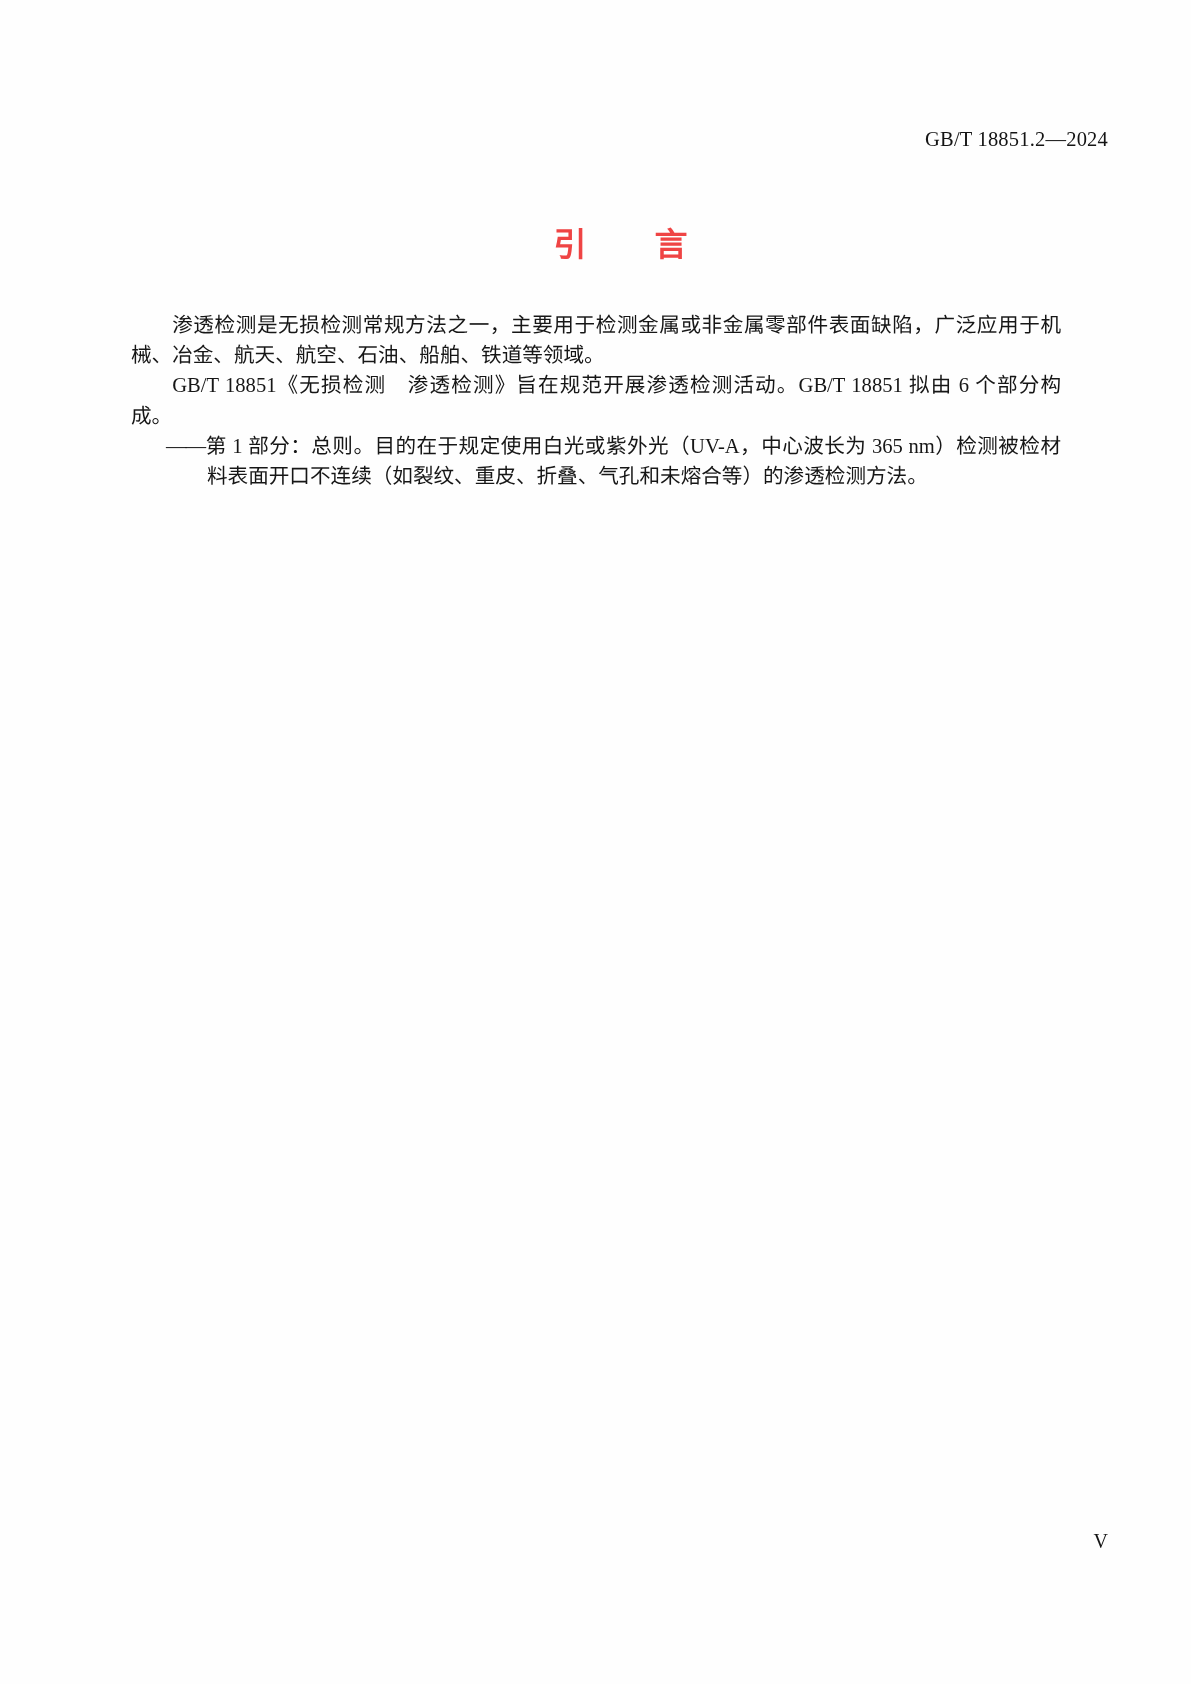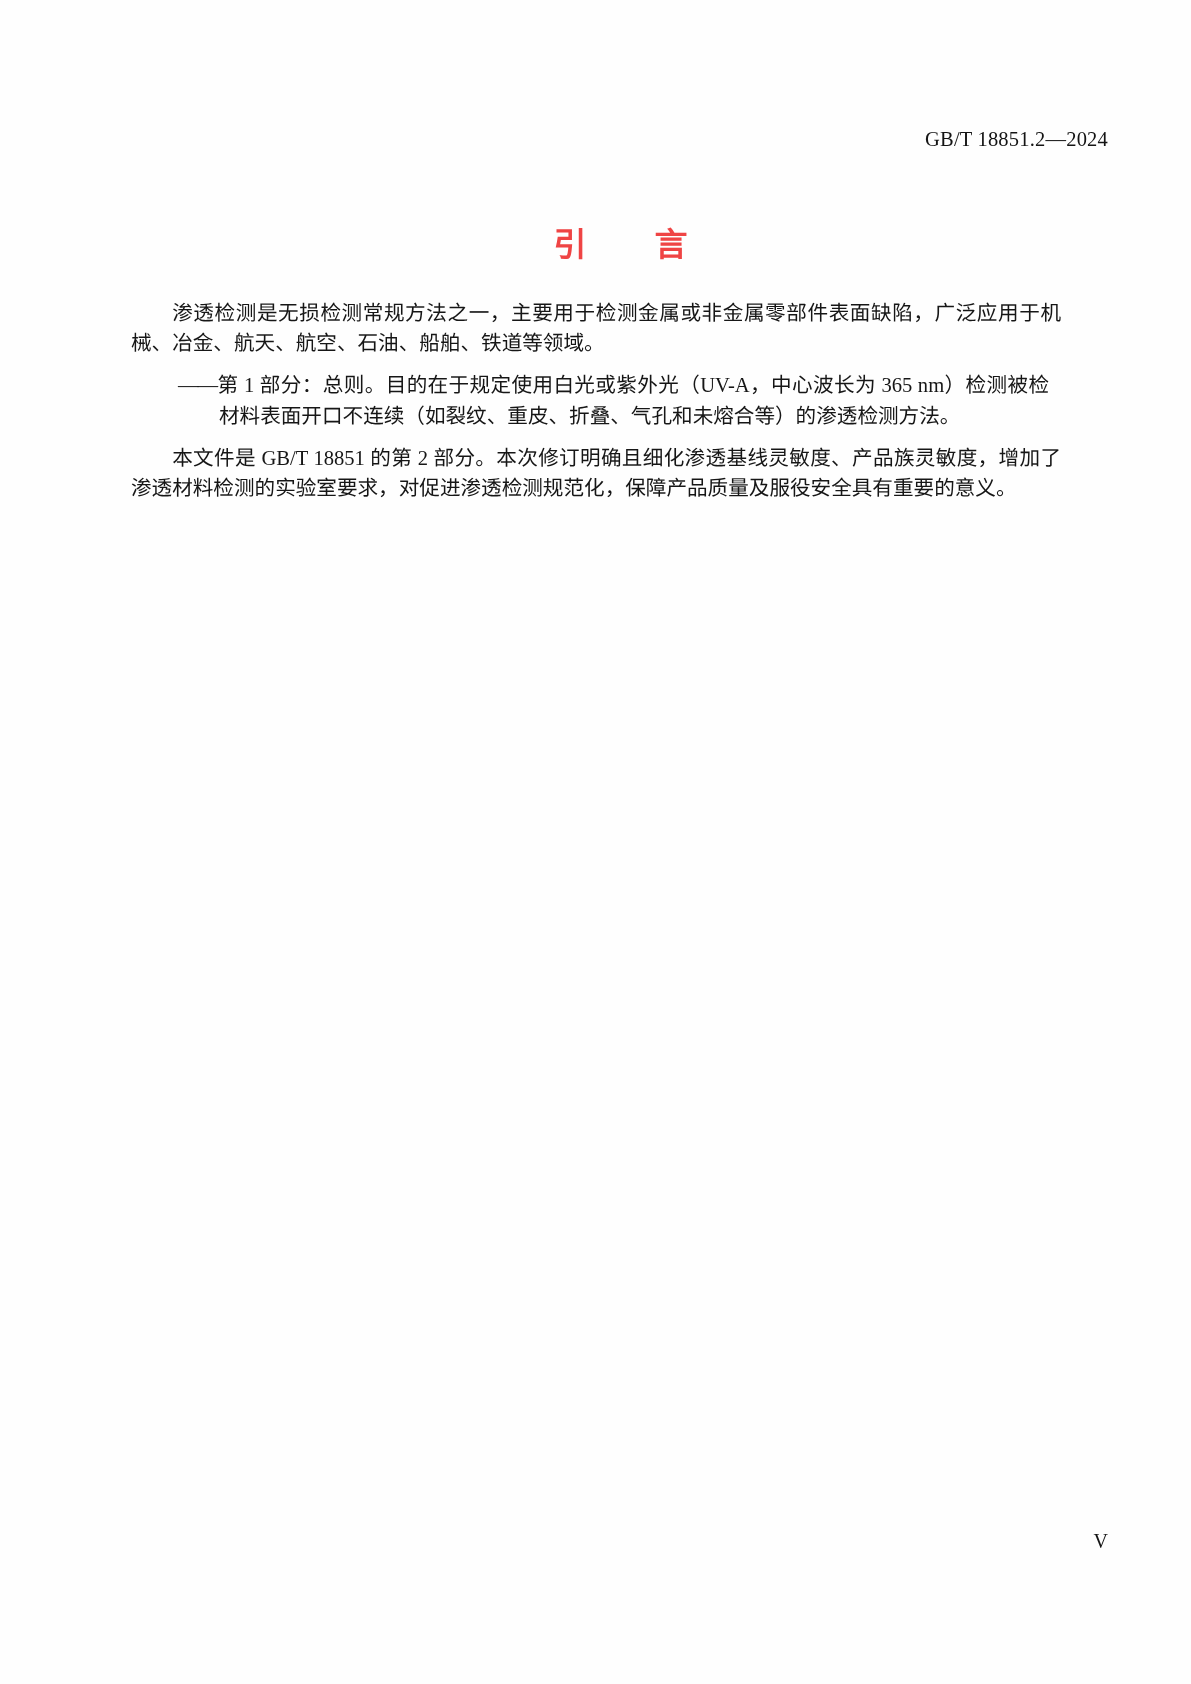--- a/index.html
+++ b/index.html
@@ -48,39 +48,39 @@
     letter-spacing: 2px;
     color: #ef4444;
   }
   .section-title .gap {
     display: inline-block;
     width: 66px;
   }
   
   .body-block {
     position: absolute;
-    top: 298px;
+    top: 310px;
     left: 131px;
     width: 930px;
   }
   p.para {
     margin: 0;
     font-size: 20.6px;
     line-height: 30.2px;
     text-align: justify;
     text-justify: inter-ideograph;
     color: #161616;
     font-family: "Liberation Serif", "DejaVu Serif", serif;
   }
   p.para.indent {
     text-indent: 2em;
   }
   
   .dash-item {
-    margin: 12px;
+    margin: 0;
     font-size: 20.6px;
     line-height: 30.2px;
     text-align: justify;
     text-justify: inter-ideograph;
     color: #161616;
     padding-left: 76px;
     text-indent: -41px;
     font-family: "Liberation Serif", "DejaVu Serif", serif;
   }
   .dash-item .dash {
@@ -108,29 +108,29 @@
   </div>
 
   <div class="section-title">
     <span>引</span><span class="gap"></span><span>言</span>
   </div>
 
   <div class="body-block">
 
     <p class="para indent">渗透检测是无损检测常规方法之一，主要用于检测金属或非金属零部件表面缺陷，广泛应用于机械、冶金、航天、航空、石油、船舶、铁道等领域。</p>
 
+    <p class="para indent">GB/T 18851《无损检测　渗透检测》旨在规范开展渗透检测活动。GB/T 18851 拟由 6 个部分构成。</p>
 
     <p class="dash-item"><span class="dash">——</span><span>第 1 部分：总则。目的在于规定使用白光或紫外光（UV-A，中心波长为 365 nm）检测被检材料表面开口不连续（如裂纹、重皮、折叠、气孔和未熔合等）的渗透检测方法。</span></p>
 
 
 
 
 
 
-    <p class="para indent">本文件是 GB/T 18851 的第 2 部分。本次修订明确且细化渗透基线灵敏度、产品族灵敏度，增加了渗透材料检测的实验室要求，对促进渗透检测规范化，保障产品质量及服役安全具有重要的意义。</p>
 
   </div>
 
   <div class="folio">
     <span>V</span>
   </div>
 
 </div>
 
 </body></html>

